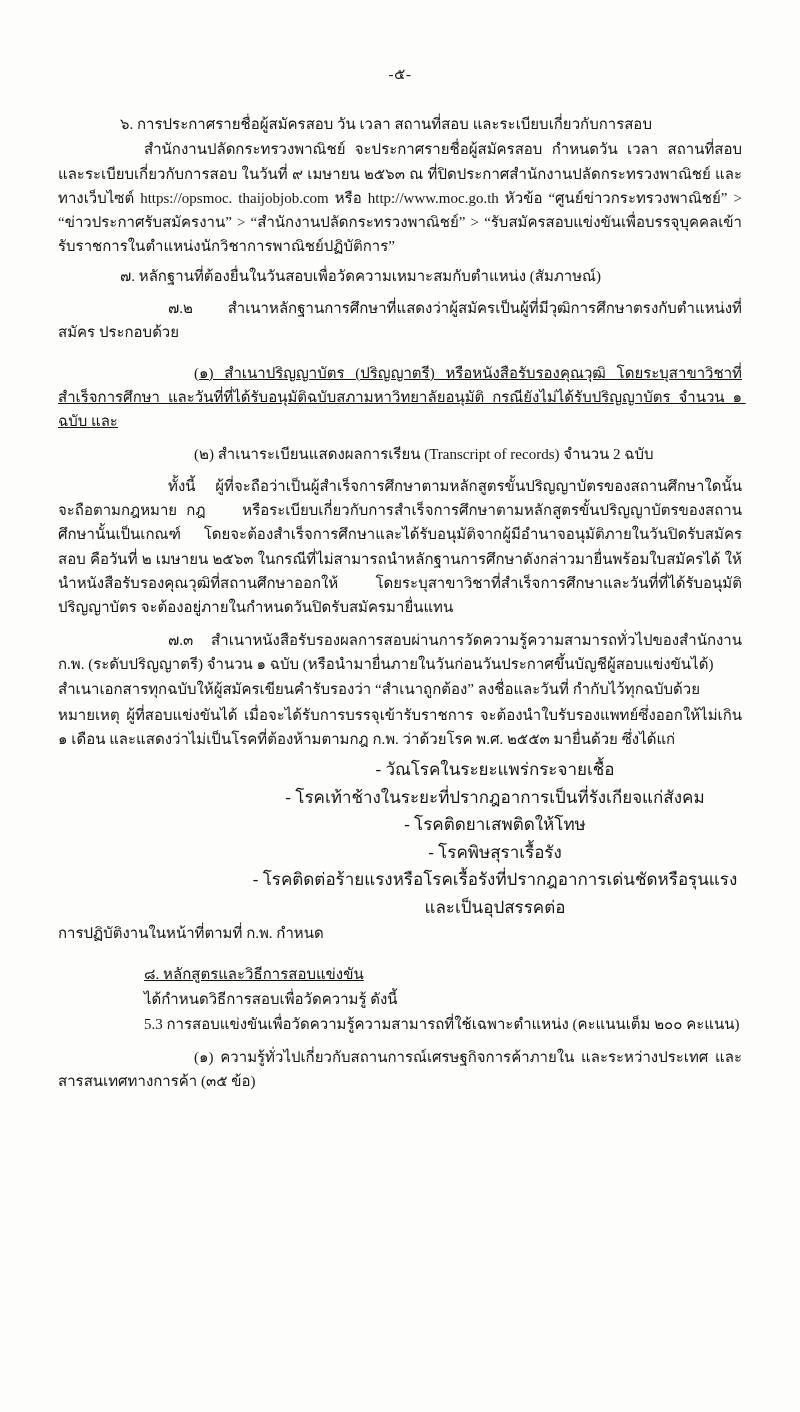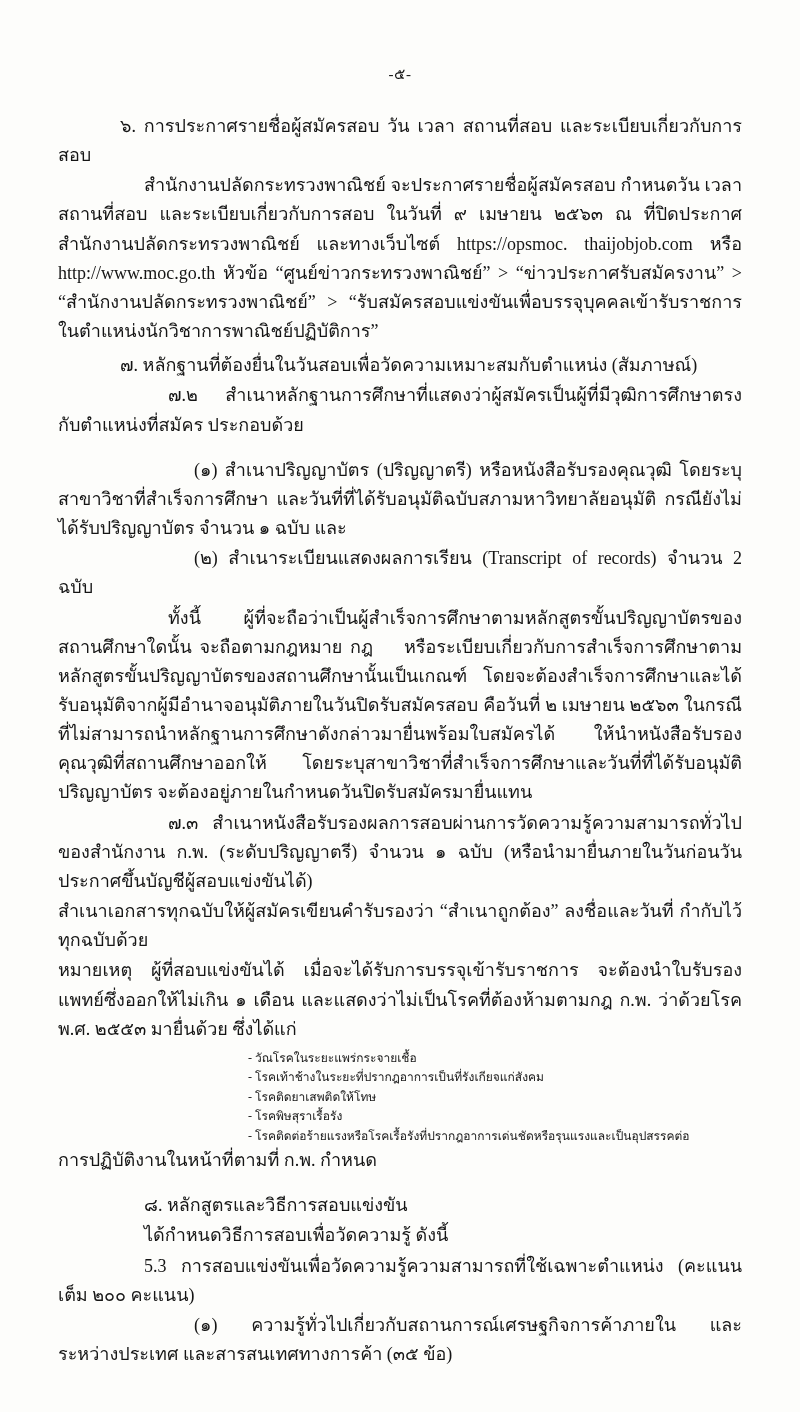--- a/index.html
+++ b/index.html
@@ -24,43 +24,44 @@
     background: #fdfdfb;
   }
   .page-number {
     text-align: center;
     font-size: 15px;
     letter-spacing: 0.5px;
     margin-bottom: 26px;
     color: #141414;
   }
   .para {
-    font-size: 18px;
+    font-size: 15px;
     line-height: 1.62;
     text-align: justify;
     text-justify: inter-word;
     margin: 0 0 1px 0;
     color: #151515;
     white-space: pre-wrap;
   }
   .i-0   { text-indent: 0; }
   .i-2   { text-indent: 62px; }
   .i-3   { text-indent: 86px; }
   .i-4   { text-indent: 110px; }
   .i-5   { text-indent: 136px; }
   .gap-s { margin-top: 5px; }
-  .gap-m { margin-top: 1px; }
-  .gap-l { margin-top: 16px; }
+  .gap-m { margin-top: 8px; }
+  .gap-l { margin-top: 16px; text-decoration: underline; }
   .underline { }
   .bullet-line {
-    font-size: 12px;
+    font-size: 17px;
     line-height: 1.62;
     margin: 0;
     padding-left: 190px;
     color: #151515;
+    text-align: center;
   }
   .tiny-space { height: 4px; }
 </style>
 </head>
 <body>
 
 <div class="page">
 
   <div class="page-number">-๕-</div>
 

